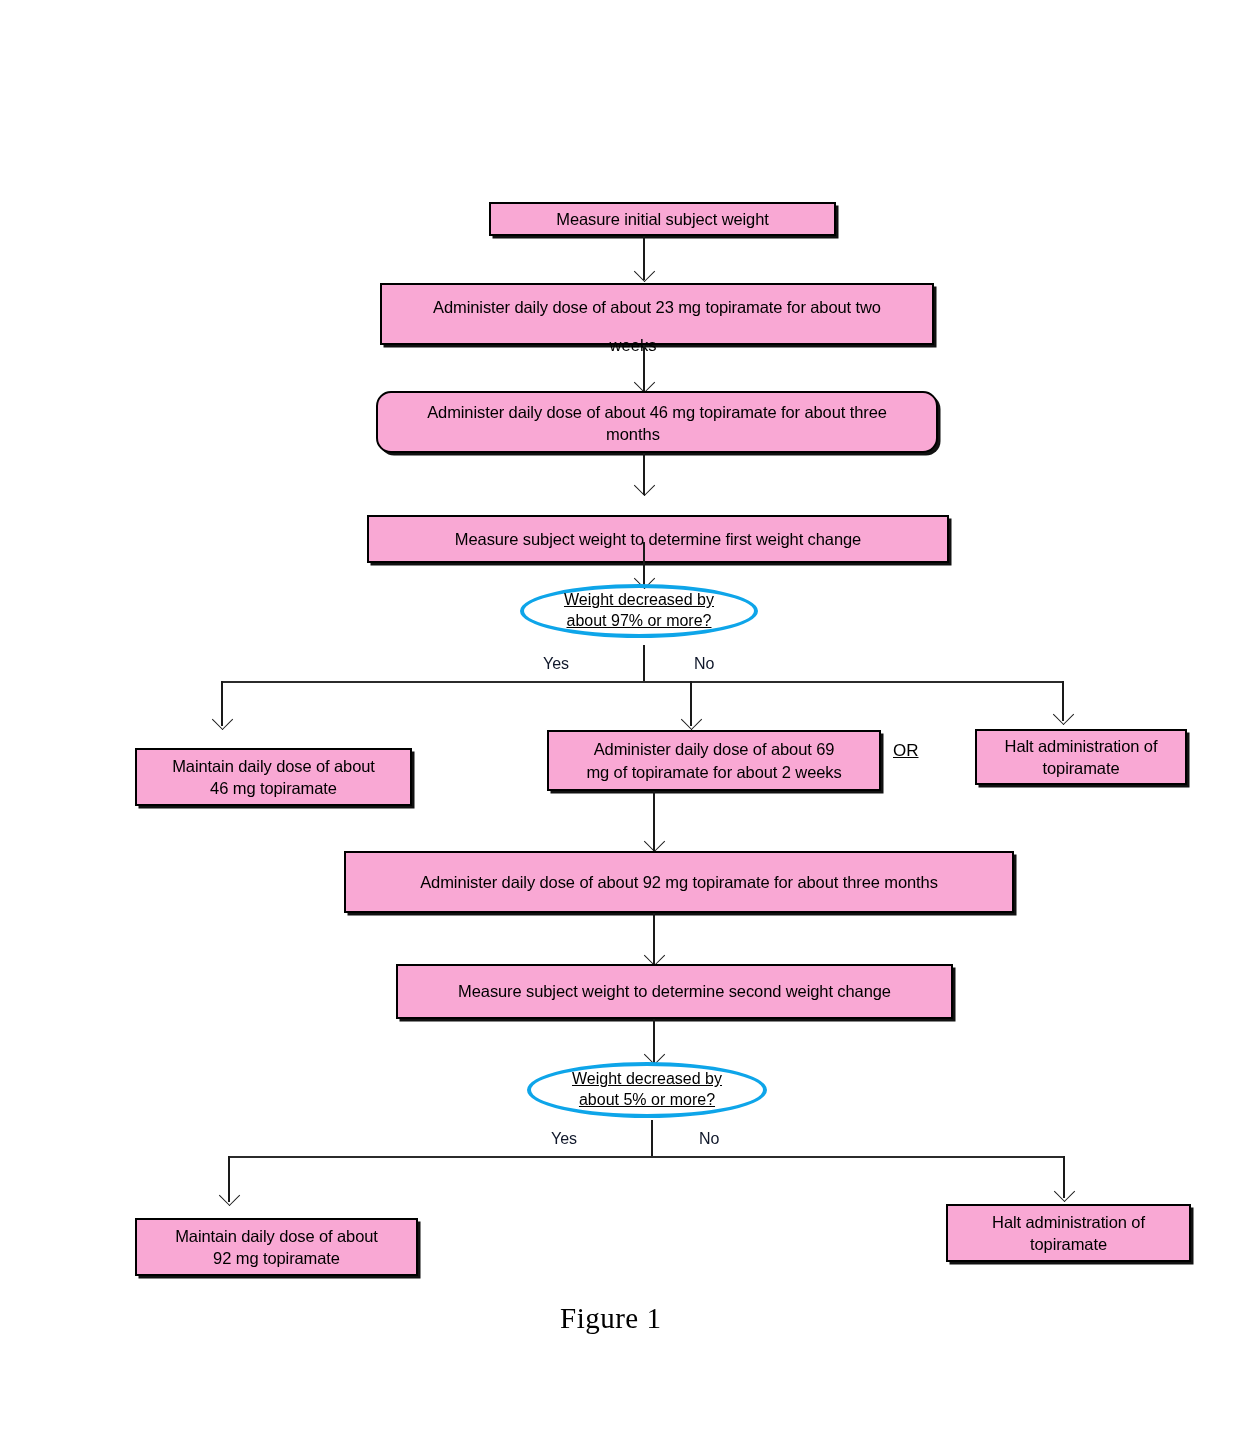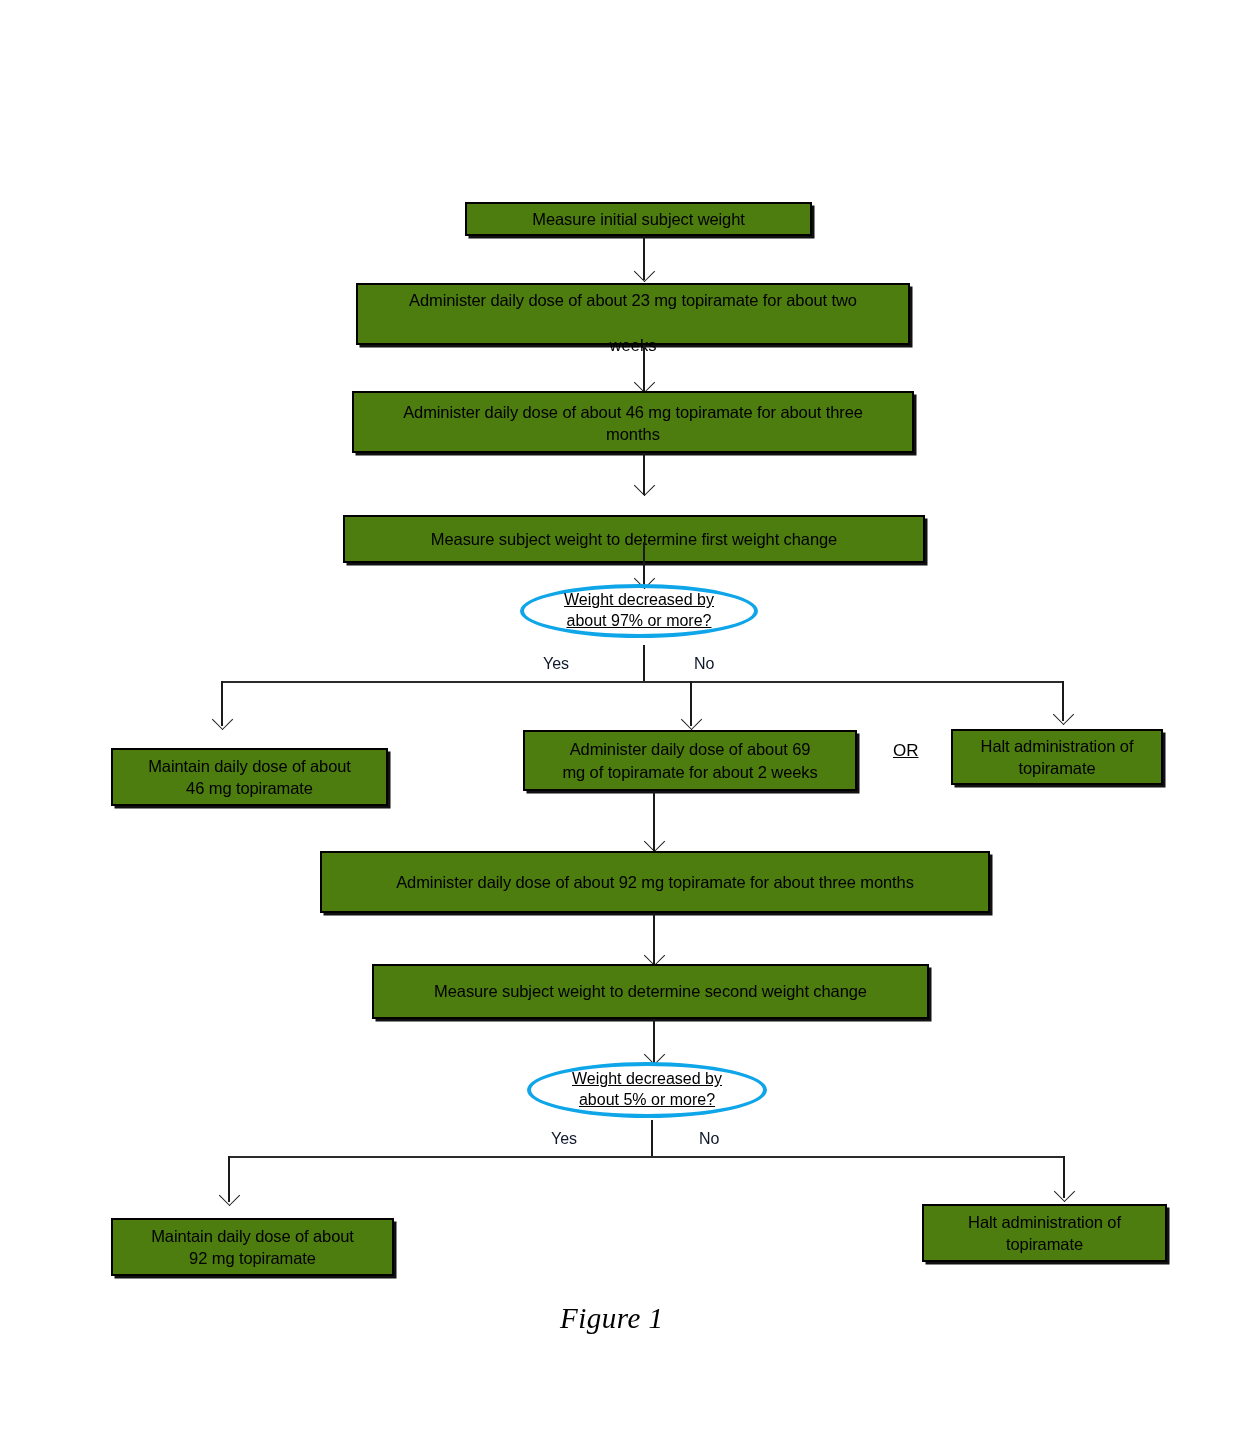--- a/index.html
+++ b/index.html
@@ -15,30 +15,31 @@
     font-family: "Liberation Sans", sans-serif;
     color: #000000;
     overflow: hidden;
   }
 
   
   .node {
     position: absolute;
     box-sizing: border-box;
     border: 2.5px solid #000;
-    background: #4d7c0f;
+    background: #f9a8d4;
     display: flex;
     align-items: center;
     justify-content: center;
     text-align: center;
     line-height: 1.35;
     font-size: 16.5px;
     letter-spacing: -0.1px;
     box-shadow: 3px 3px 0 -0.5px #111;
     padding: 0 6px;
+    margin-left: 24px;
   }
   .node .txt { display: block; width: 100%; }
 
   
   .overflow-line {
     position: absolute;
     left: 0;
     width: 100%;
     text-align: center;
     font-size: 16.5px;
@@ -93,44 +94,43 @@
     font-weight: 500;
     text-decoration: underline;
     color: #000;
   }
   .caption {
     position: absolute;
     font-family: "Liberation Serif", serif;
     font-size: 29px;
     color: #000;
     letter-spacing: 0.5px;
-    font-style: italic;
   }
 </style>
 </head>
 <body>
 
 <div id="page">
 
   <div class="node" style="left:465px; top:202px; width:347px; height:34px;">
     <span class="txt">Measure initial subject weight</span>
   </div>
 
   <div class="vline" style="left:643px; top:236px; height:44px;"></div>
   <div class="vhead" style="left:637px; top:264px;"></div>
 
-  <div class="node" style="left:356px; top:283px; width:554px; height:62px; align-items:flex-start; padding-top:4px;">
+  <div class="node" style="left:356px; top:283px; width:554px; height:62px; align-items:flex-start; padding-top:11px;">
     <span class="txt">Administer daily dose of about 23 mg topiramate for about two</span>
   </div>
   <div class="overflow-line" style="left:356px; top:334px; width:554px;">weeks</div>
 
   <div class="vline" style="left:643px; top:345px; height:47px;"></div>
   <div class="vhead" style="left:637px; top:375px;"></div>
 
-  <div class="node" style="left:352px; top:391px; width:562px; height:62px; align-items:flex-start; padding-top:8px;">
+  <div class="node" style="left:352px; top:391px; width:562px; height:62px; align-items:flex-start; padding-top:8px;border-radius:15px;">
     <span class="txt">Administer daily dose of about 46 mg topiramate for about three</span>
   </div>
   <div class="overflow-line" style="left:352px; top:423px; width:562px;">months</div>
 
   <div class="vline" style="left:643px; top:453px; height:42px;"></div>
   <div class="vhead" style="left:637px; top:478px;"></div>
 
   <div class="node" style="left:343px; top:515px; width:582px; height:48px;">
     <span class="txt">Measure subject weight to determine first weight change</span>
   </div>

